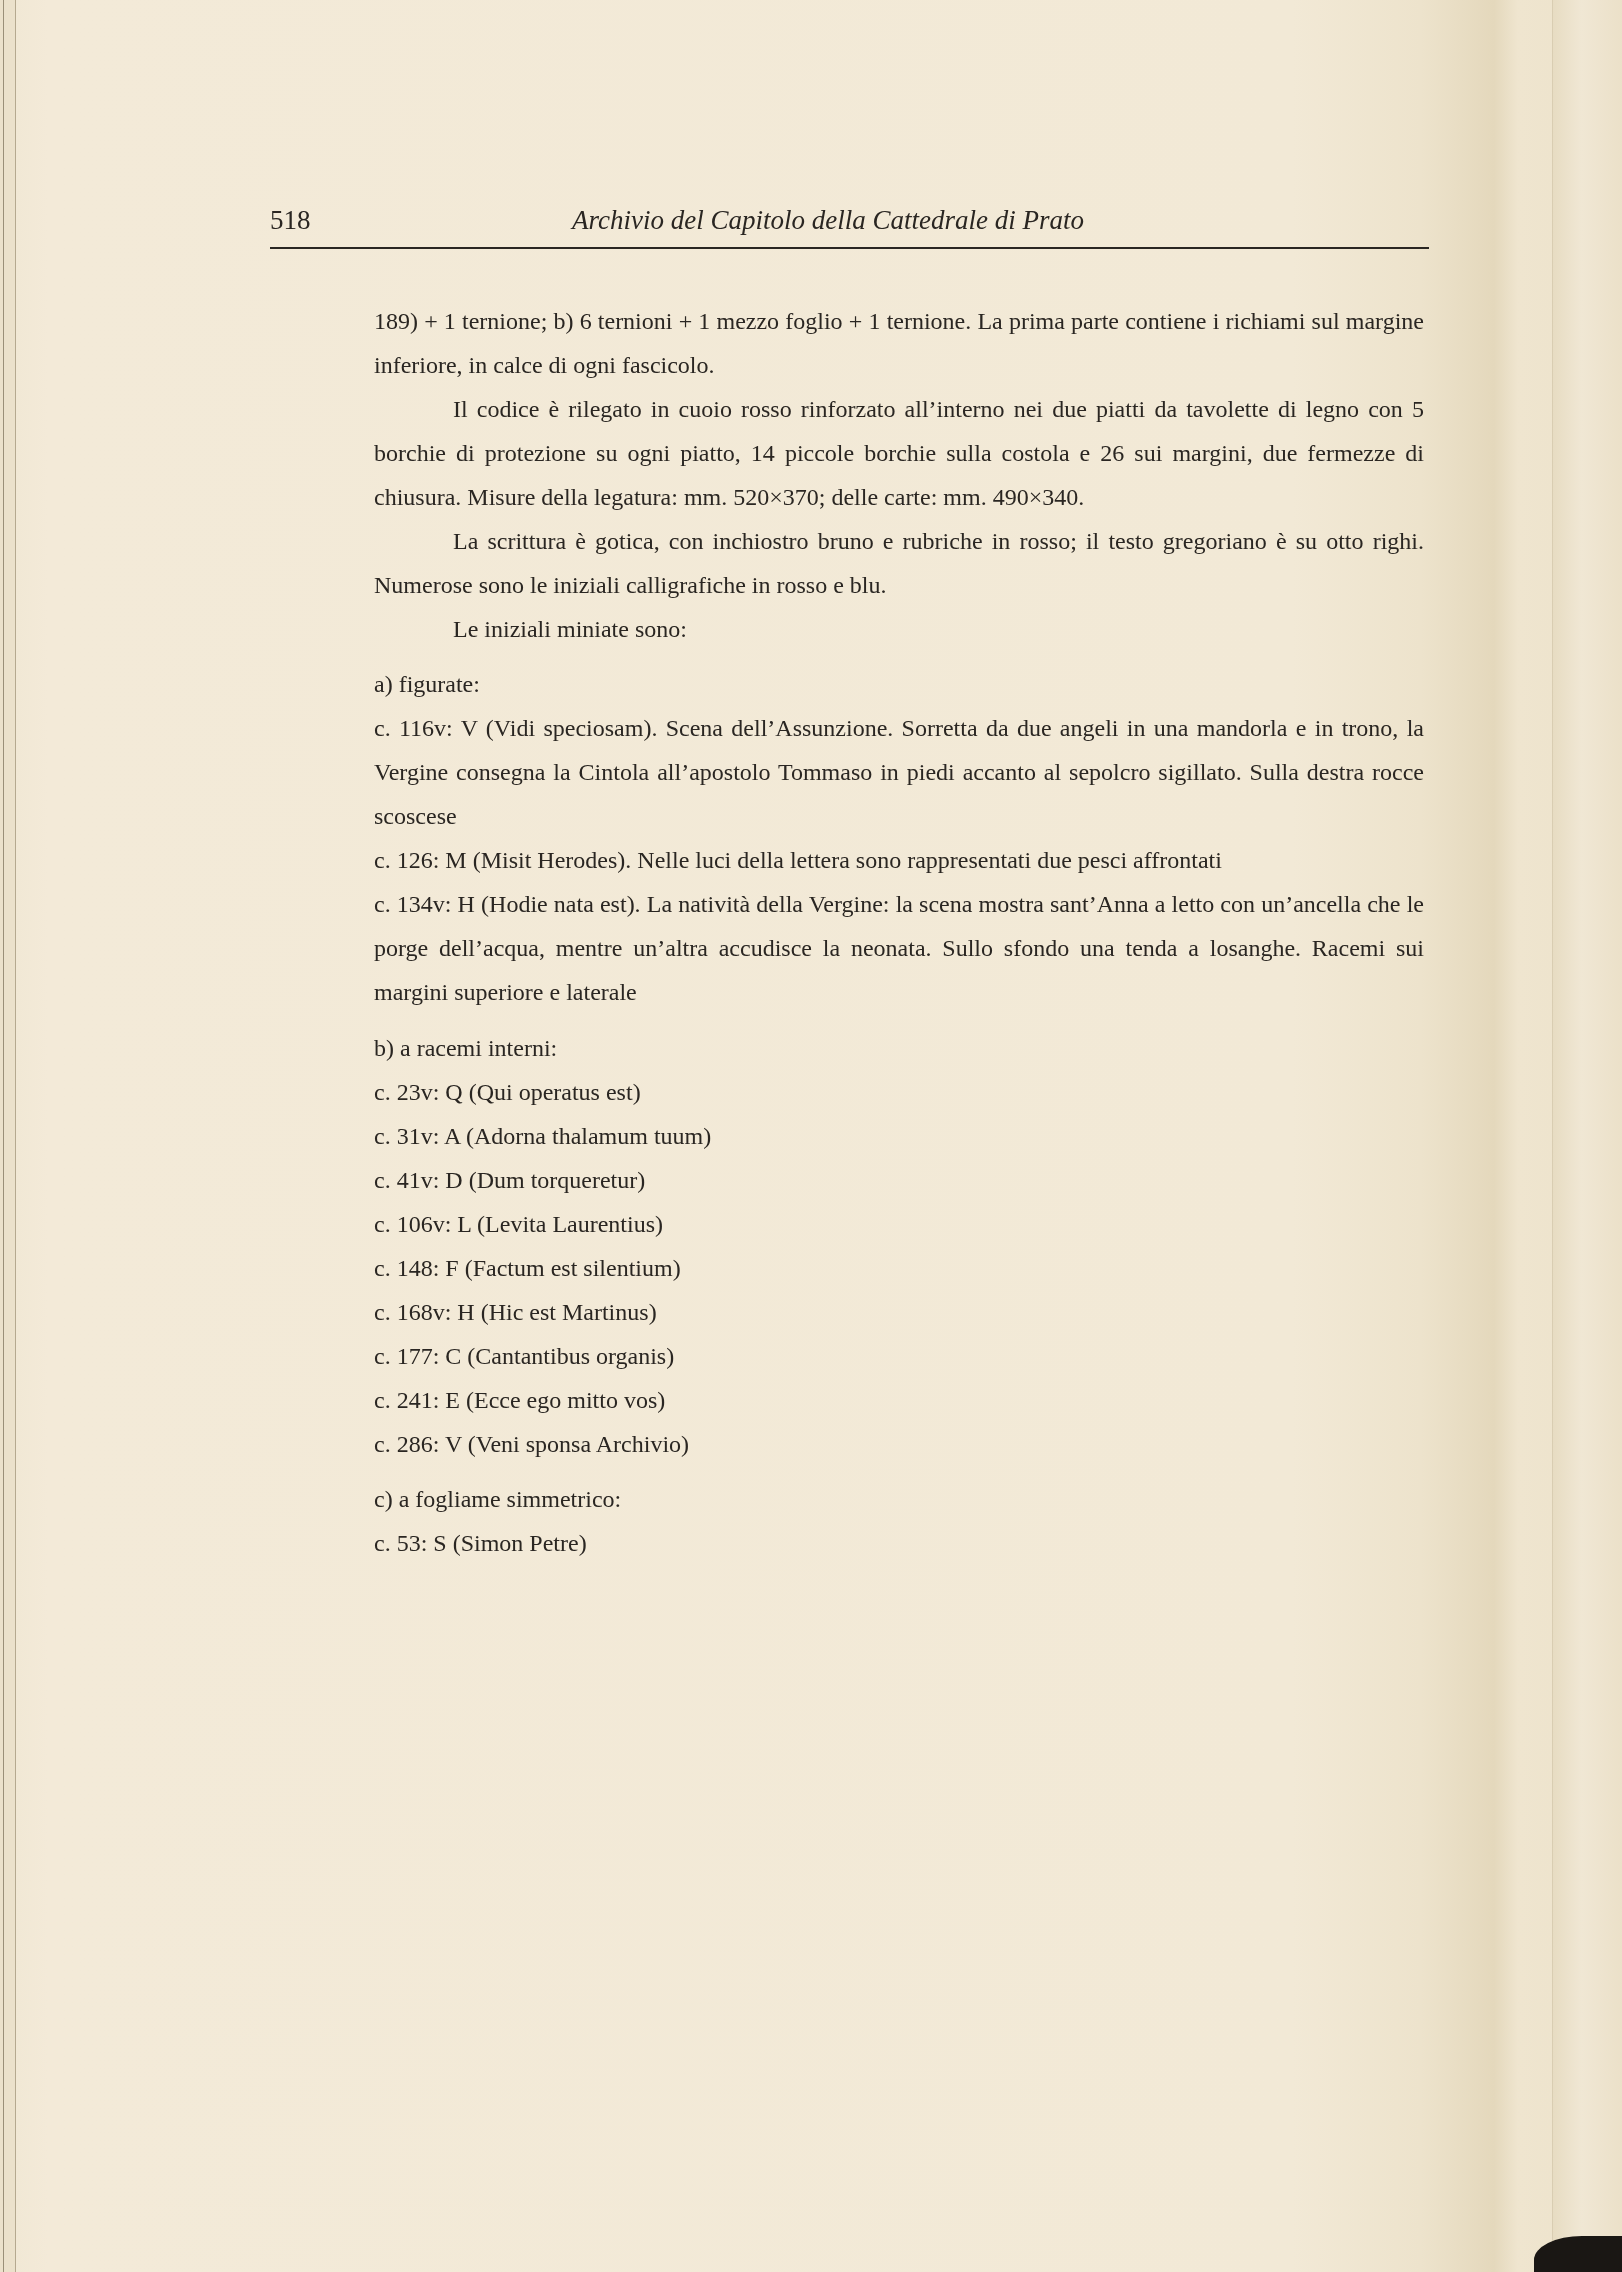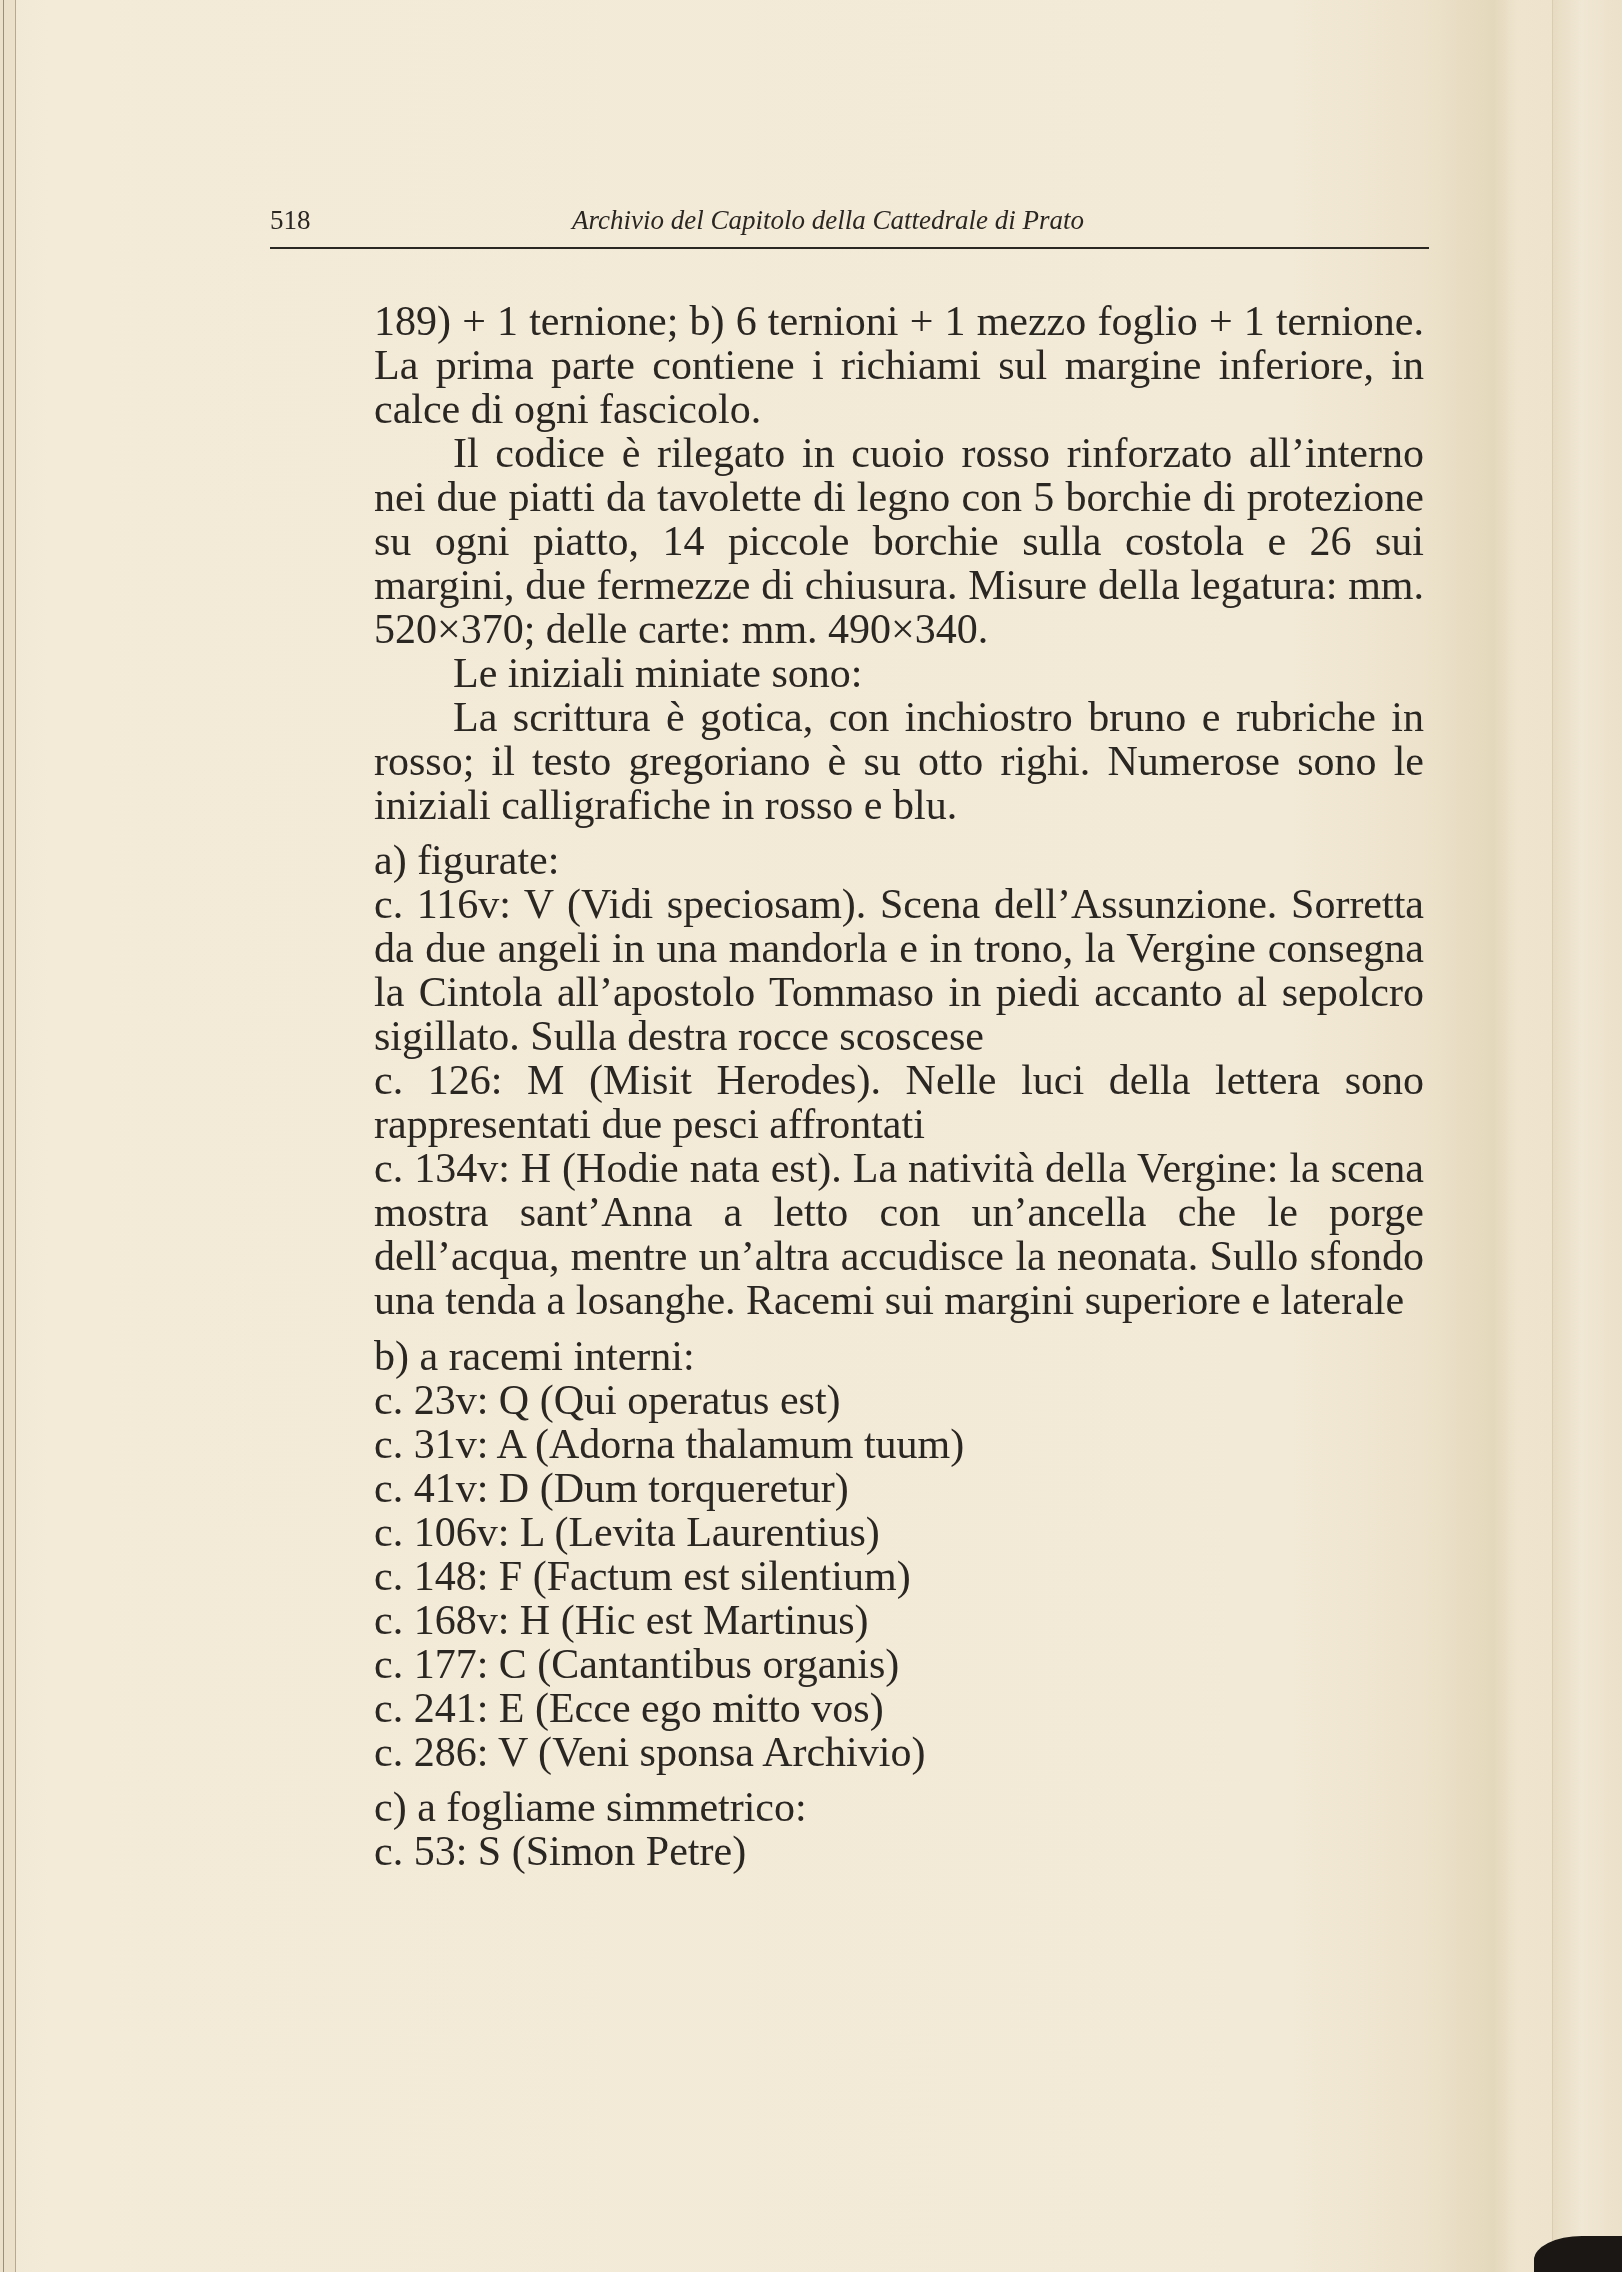--- a/index.html
+++ b/index.html
@@ -19,21 +19,21 @@
   .right-fold { position:absolute; left:1552px; top:0; width:71px; height:2273px;
     background:linear-gradient(90deg,#e7dcc2,#f0e7d4 40%,#ebe0c8); border-left:0.8px solid #d9cdb2; }
   .bottom-shadow { position:absolute; left:1534px; top:2236px; width:89px; height:36px;
     background:#1a1714; border-top-left-radius:48px 24px; }
 
   .header { position:absolute; left:270px; top:205px; width:1159px; height:48px;font-family:Liberation Serif, serif; }
   .page-number { position:absolute; left:0; top:0; font-size:27px; }
   .running-title { position:absolute; left:302px; top:0; font-size:27px; font-style:italic;text-align:right; }
   .header-rule { position:absolute; left:270px; top:247px; width:1159px; height:2.4px; background:#2a2622; }
 
-  .body { position:absolute; left:374px; top:299px; width:1050px; font-size:42px; line-height:44px; }
+  .body { position:absolute; left:374px; top:299px; width:1050px; font-size:24px; line-height:44px; }
   .para { text-align:justify; text-align-last:left; margin:0; }
   .indent { text-indent:79px; }
   .gap { height:11.3px; }
   .line { white-space:nowrap; }
   .it { }
 </style>
 </head>
 <body>
 
 <div class="page">
@@ -44,22 +44,22 @@
 
   <div class="header">
     <span class="page-number">518</span>
     <span class="running-title">Archivio del Capitolo della Cattedrale di Prato</span>
   </div>
   <div class="header-rule"></div>
 
   <div class="body">
     <p class="para">189) + 1 ternione; b) 6 ternioni + 1 mezzo foglio + 1 ternione. La prima parte contiene i richiami sul margine inferiore, in calce di ogni fascicolo.</p>
     <p class="para indent">Il codice è rilegato in cuoio rosso rinforzato all’interno nei due piatti da tavolette di legno con 5 borchie di protezione su ogni piatto, 14 piccole borchie sulla costola e 26 sui margini, due fermezze di chiusura. Misure della legatura: mm. 520×370; delle carte: mm. 490×340.</p>
+    <p class="para indent">La scrittura è gotica, con inchiostro bruno e rubriche in rosso; il testo gregoriano è su otto righi. Numerose sono le iniziali calligrafiche in rosso e blu.</p>
     <p class="para indent">Le iniziali miniate sono:</p>
-    <p class="para indent">La scrittura è gotica, con inchiostro bruno e rubriche in rosso; il testo gregoriano è su otto righi. Numerose sono le iniziali calligrafiche in rosso e blu.</p>
     <div class="gap"></div>
 
     <div>
       <div class="line">a) figurate:</div>
       <p class="para"><span>c. 116v: V (</span><span class="it">Vidi speciosam</span><span>). Scena dell’Assunzione. Sorretta da due angeli in una mandorla e in trono, la Vergine consegna la Cintola all’apostolo Tommaso in piedi accanto al sepolcro sigillato. Sulla destra rocce scoscese</span></p>
       <p class="para"><span>c. 126: M (</span><span class="it">Misit Herodes</span><span>). Nelle luci della lettera sono rappresentati due pesci affrontati</span></p>
       <p class="para"><span>c. 134v: H (</span><span class="it">Hodie nata est</span><span>). La natività della Vergine: la scena mostra sant’Anna a letto con un’ancella che le porge dell’acqua, mentre un’altra accudisce la neonata. Sullo sfondo una tenda a losanghe. Racemi sui margini superiore e laterale</span></p>
     </div>
     <div class="gap"></div>
 

